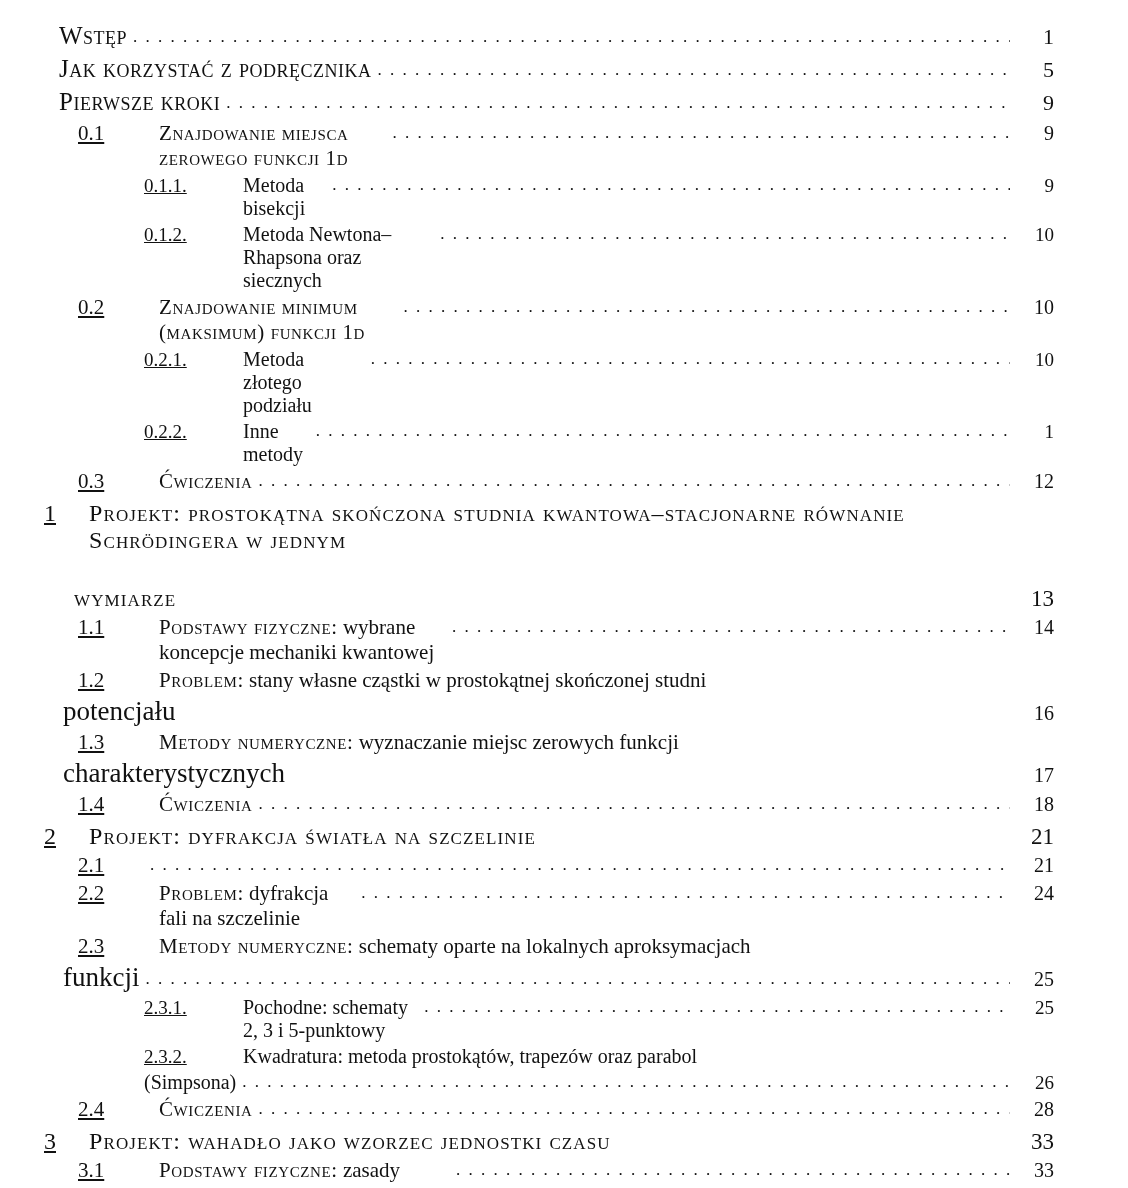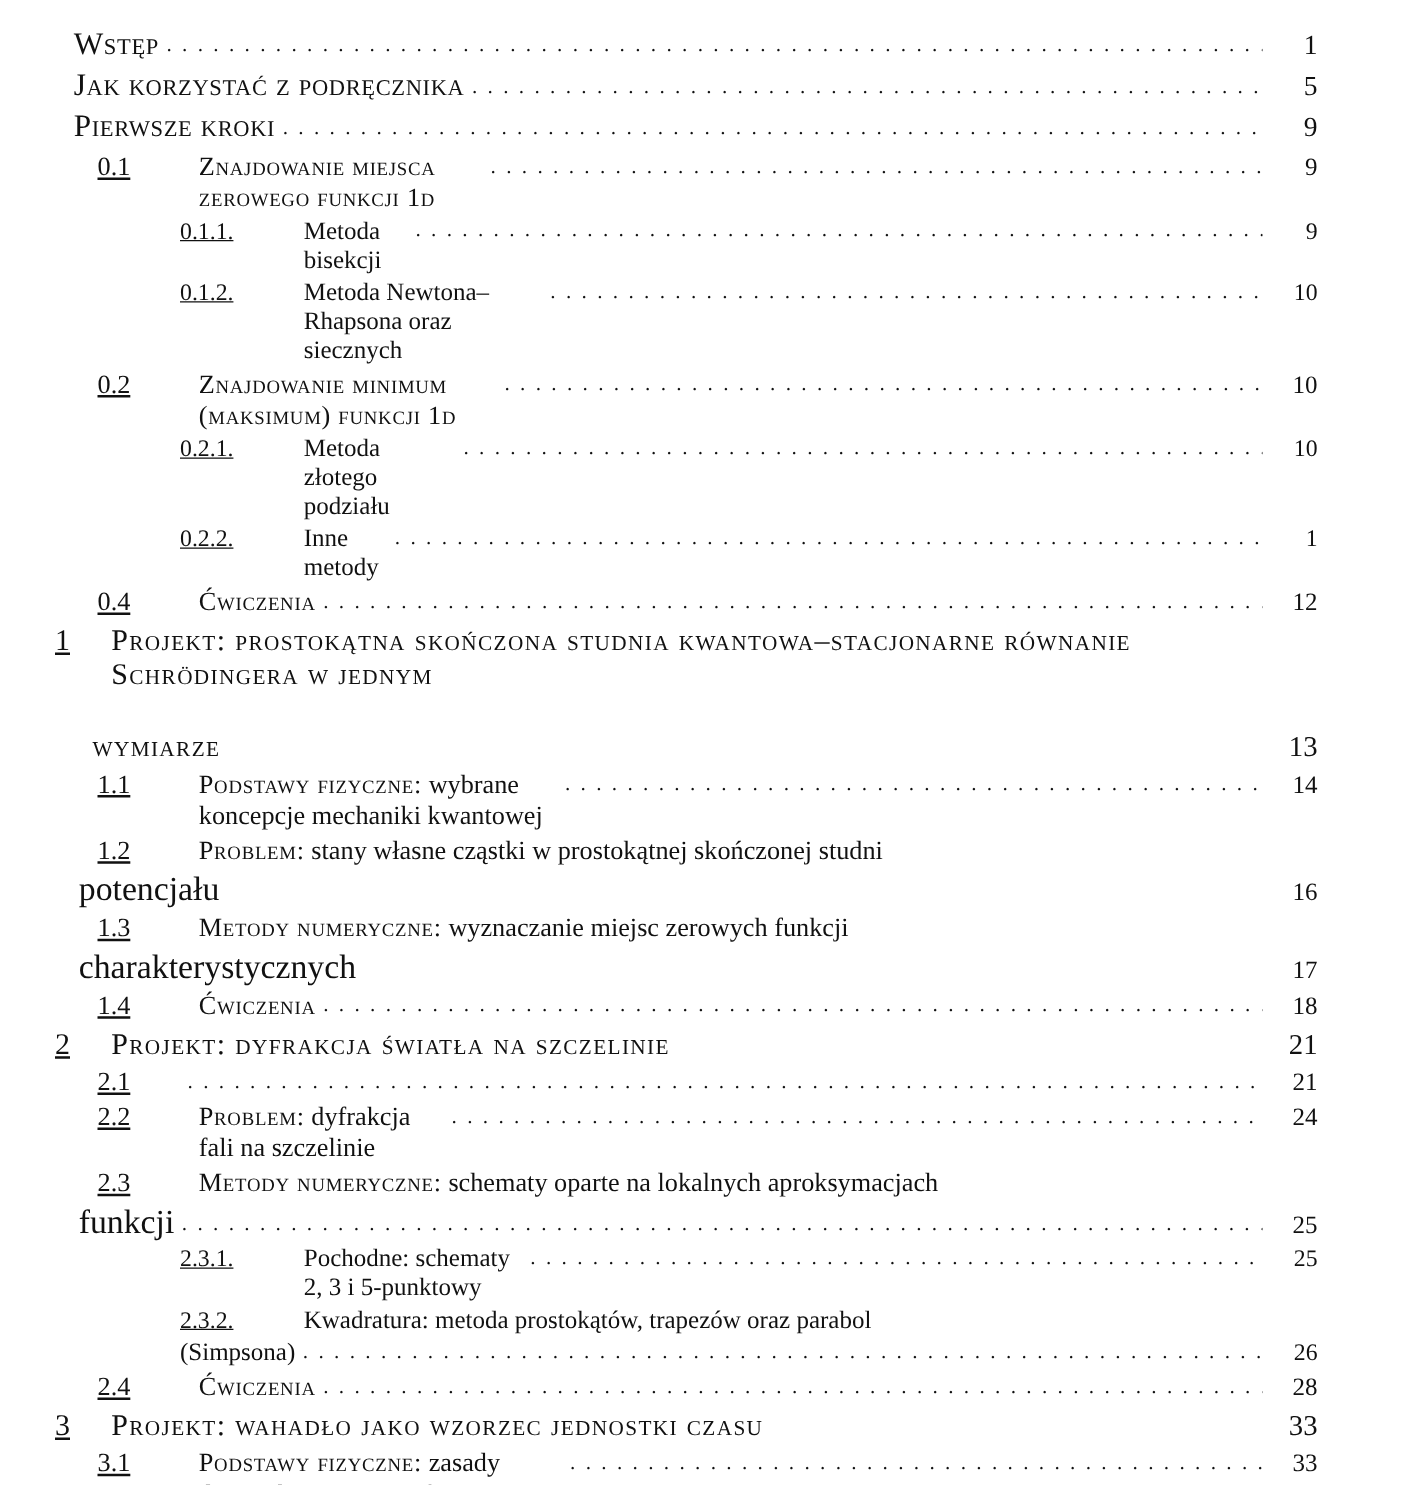--- a/index.html
+++ b/index.html
@@ -221,21 +221,21 @@
     </div>
 
     <div class="row lvl-sub">
       <span class="num">0.2.2.</span>
       <span class="title">Inne metody</span>
       <span class="dots">. . . . . . . . . . . . . . . . . . . . . . . . . . . . . . . . . . . . . . . . . . . . . . . . . . . . . . . . . . . . . . . . . . . . . . . . . . . . . . . . . . . .</span>
       <span class="page-no">1</span>
     </div>
 
     <div class="row lvl-sec">
-      <span class="num">0.4</span>
+      <span class="num">0.3</span>
       <span class="title"><span class="sc">Ćwiczenia</span></span>
       <span class="dots">. . . . . . . . . . . . . . . . . . . . . . . . . . . . . . . . . . . . . . . . . . . . . . . . . . . . . . . . . . . . . . . . . . . . . . . . . . . . . . . . . . . .</span>
       <span class="page-no">12</span>
     </div>
 
     <div class="row lvl-chap">
       <span class="num">1</span>
       <span class="title">Projekt: prostokątna skończona studnia kwantowa–stacjonarne równanie Schrödingera w jednym</span>
     </div>
     <div class="wrap-row indent-chap">

